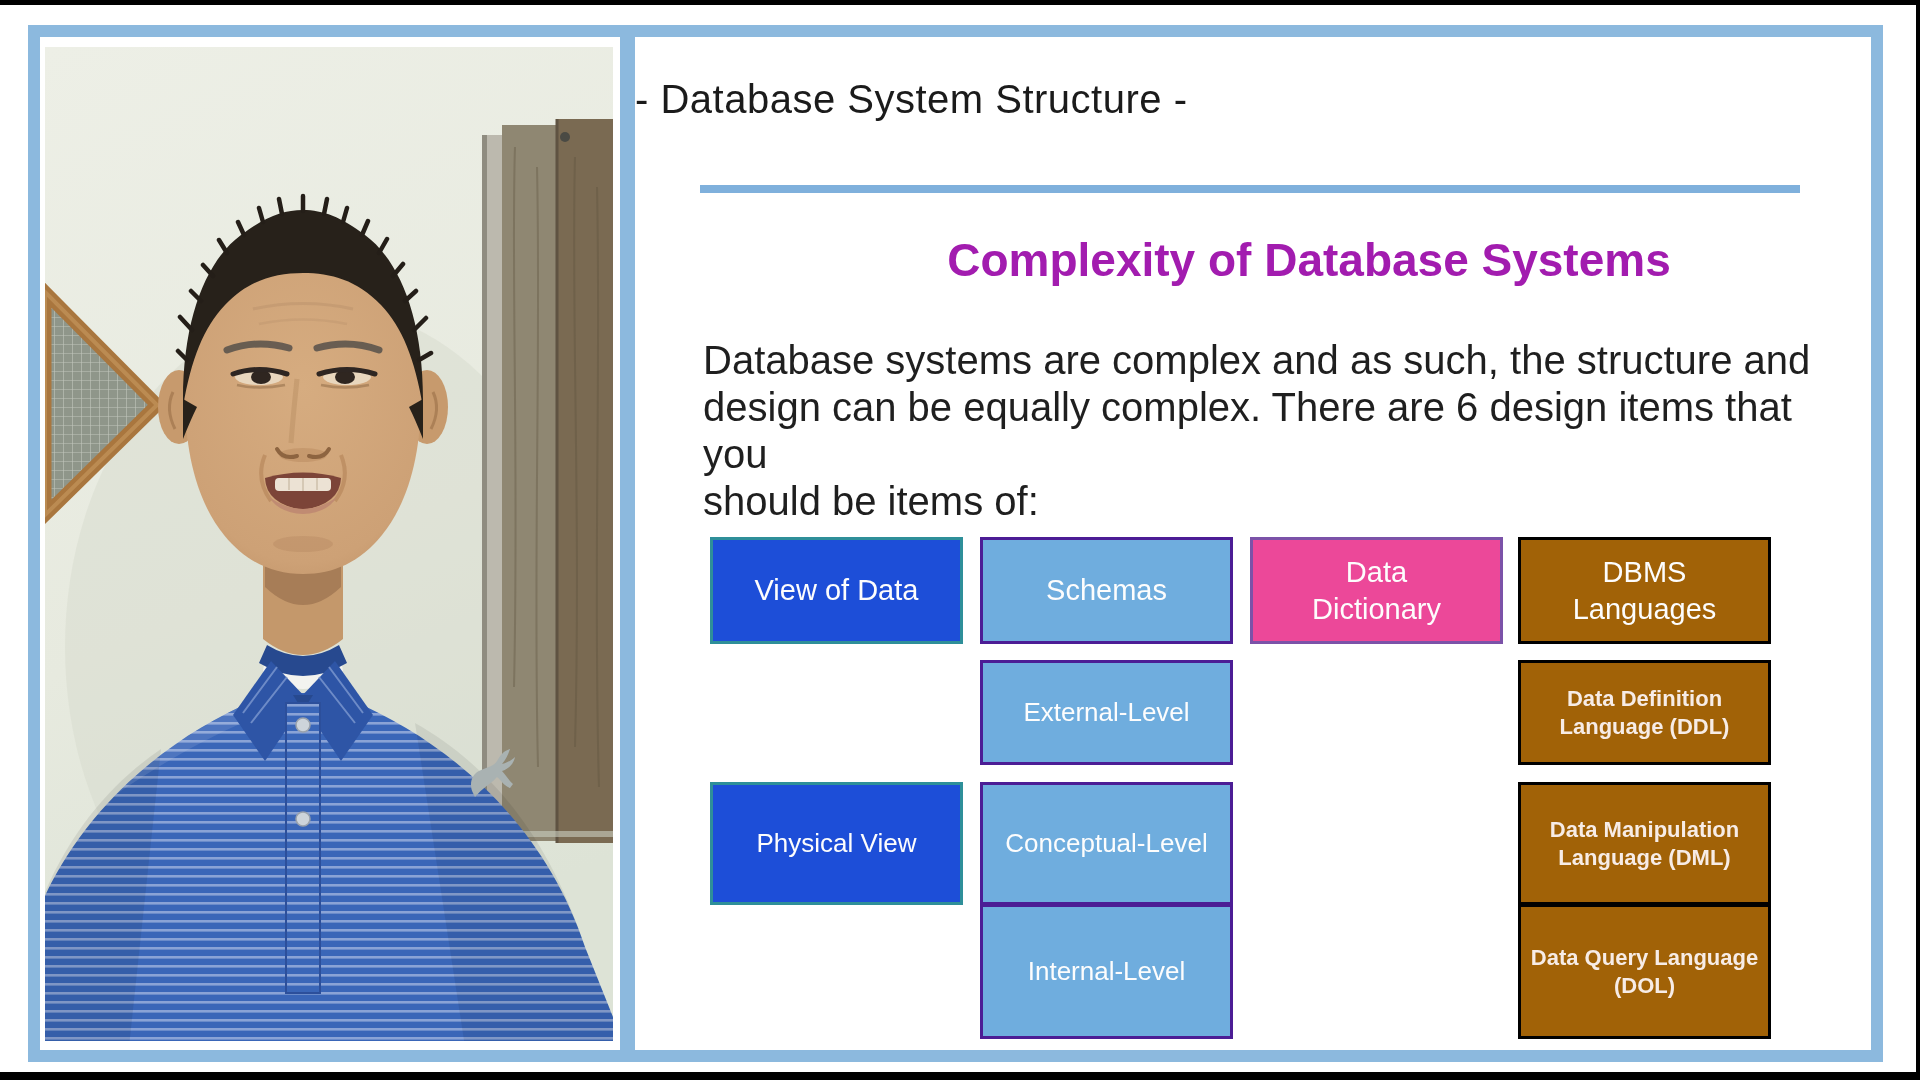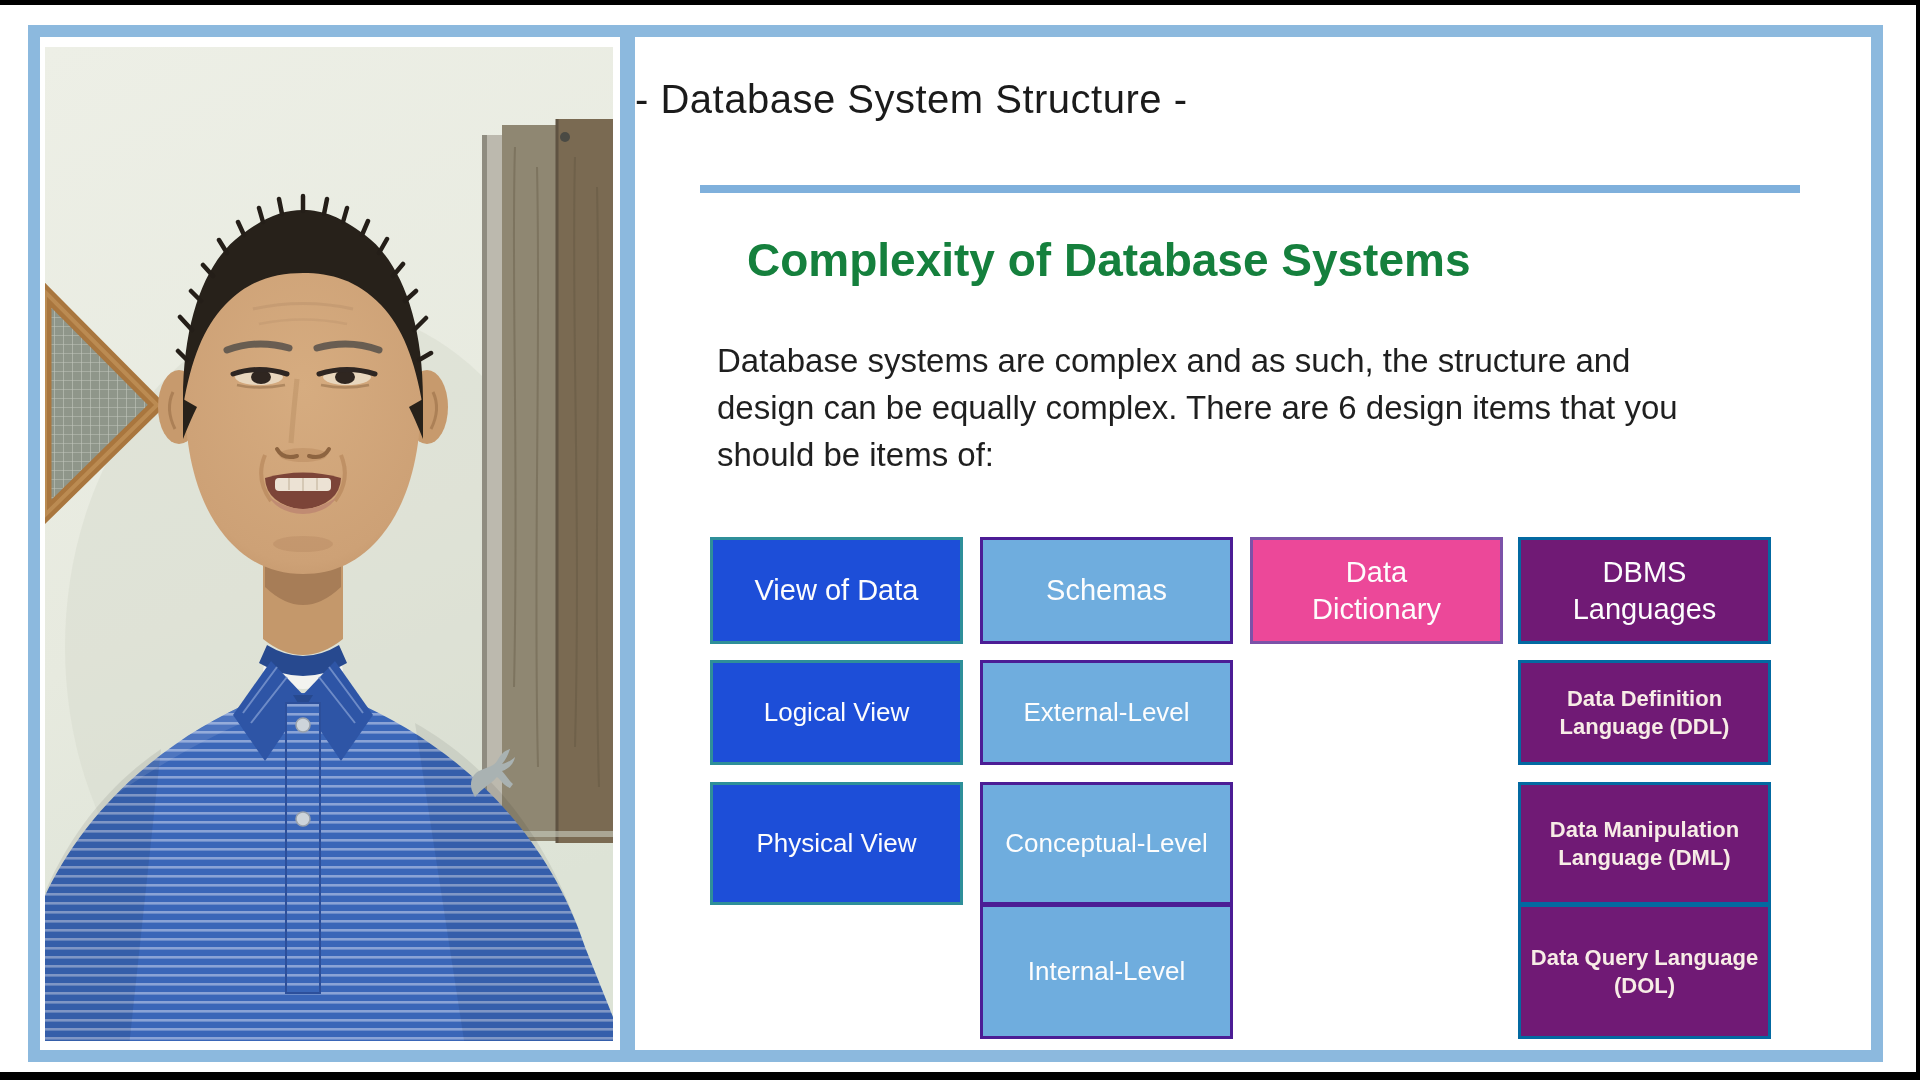--- a/index.html
+++ b/index.html
@@ -34,42 +34,42 @@
   }
   .slide-title{
     position:absolute;left:0;top:40px;width:100%;
     font-size:40px;color:#1b1b1b;letter-spacing:0.5px;
   }
   .title-rule{
     position:absolute;left:65px;top:148px;width:1100px;height:8px;background:#7fb0dc;
   }
   .slide-heading{
     position:absolute;left:0;top:196px;width:100%;padding-left:112px;box-sizing:border-box;
-    text-align:left;font-size:46px;font-weight:bold;color:#15803d;
+    text-align:center;font-size:46px;font-weight:bold;color:#a21caf;
   }
   .slide-paragraph{
-    position:absolute;left:82px;top:300px;width:1130px;
-    font-size:33px;line-height:47px;color:#1f1f1f;
+    position:absolute;left:68px;top:300px;width:1130px;
+    font-size:40px;line-height:47px;color:#1f1f1f;
   }
 
   
   .cell{
     position:absolute;width:253px;box-sizing:border-box;
     display:flex;align-items:center;justify-content:center;
     text-align:center;color:#fdfdfd;white-space:pre-line;line-height:1.25;
   }
   .row1{top:500px;height:107px;font-size:29px;}
   .row2{top:623px;height:105px;}
   .row3{top:745px;height:123px;}
   .row4{top:867px;height:135px;}
   .col1{left:75px;}  .col2{left:345px;}  .col3{left:615px;}  .col4{left:883px;}
   .teal  {background:#1d4ed8;border:3px solid #2e8f99;font-size:26px;}
   .blue  {background:#6fadde;border:3px solid #4c1d95;font-size:26px;}
   .purple{background:#ec4899;border:3px solid #7b52a8;}
-  .salmon{background:#701a75;border:3px solid #0369a1;font-size:22px;font-weight:bold;color:#f7ece6;}
+  .salmon{background:#a16207;border:3px solid #000000;font-size:22px;font-weight:bold;color:#f7ece6;}
   .cell.row1{font-size:29px;font-weight:normal;color:#fdfdfd;}
 </style>
 </head>
 <body>
 
 <div class="edge-bar" id="top-bar"></div>
 <div class="edge-bar" id="bottom-bar"></div>
 <div class="edge-bar" id="right-bar"></div>
 
 <div class="frame"></div>
@@ -211,21 +211,20 @@
   <div class="title-rule"></div>
   <div class="slide-heading">Complexity of Database Systems</div>
 
   <div class="slide-paragraph">
     <div>Database systems are complex and as such, the structure and</div>
     <div>design can be equally complex. There are 6 design items that you</div>
     <div>should be items of:</div>
   </div>
 
   <div class="cell teal row1 col1">View of Data</div>
-  <div class="cell teal row2 col1">Logical View</div>
   <div class="cell teal row3 col1">Physical View</div>
 
   <div class="cell blue row1 col2">Schemas</div>
   <div class="cell blue row2 col2">External-Level</div>
   <div class="cell blue row3 col2">Conceptual-Level</div>
   <div class="cell blue row4 col2">Internal-Level</div>
 
   <div class="cell purple row1 col3">Data
 Dictionary</div>
 

